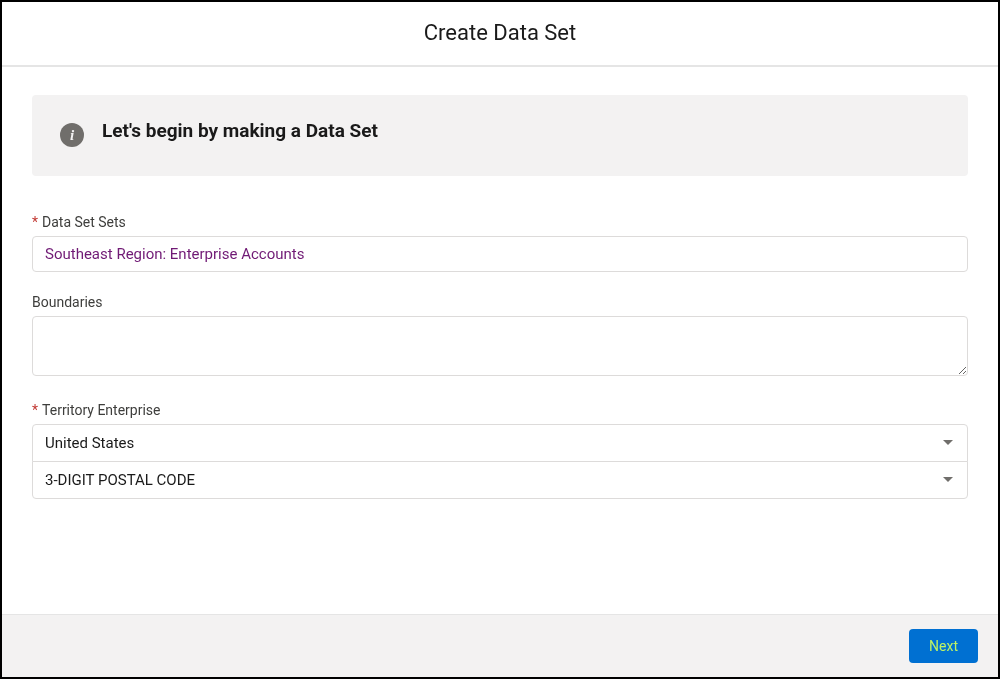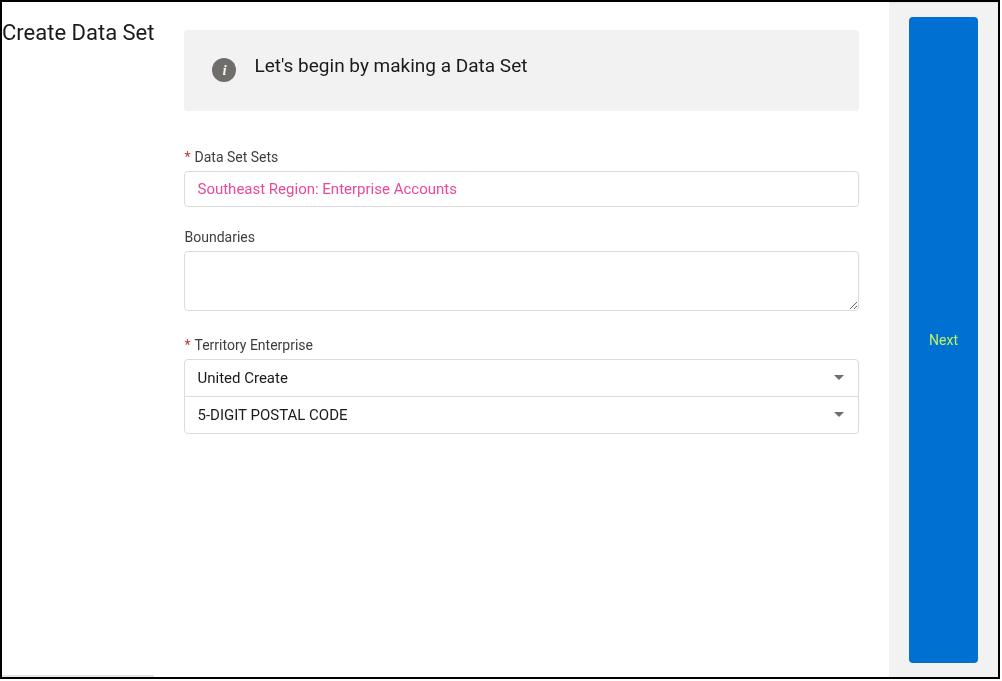--- a/index.html
+++ b/index.html
@@ -12,21 +12,21 @@
       background: #fff;
       width: 1002px;
       height: 681px;
       overflow: hidden;
     }
     .modal {
       width: 1000px;
       height: 679px;
       border: 2px solid #000;
       display: flex;
-      flex-direction: row;
+      flex-direction: column;
       background: #fff;
     }
     .modal-header {
       text-align: center;
       padding: 18px 0 20px 0;
       border-bottom: 2px solid #e5e5e5;
     }
     .modal-title {
       font-size: 22px;
       font-weight: 400;
@@ -61,21 +61,21 @@
     }
     .info-i {
       color: #f3f2f2;
       font-weight: bold;
       font-family: Georgia, serif;
       font-size: 15px;
       font-style: italic;
     }
     .info-heading {
       font-size: 19px;
-      font-weight: 400;
+      font-weight: 700;
       color: #1a1a1a;
       margin-bottom: 6px;
     }
     .info-text {
       font-size: 15px;
       color: #3e3e3c;
       line-height: 1.5;
     }
     .form-group {
       margin-bottom: 22px;
@@ -89,21 +89,21 @@
     .required-star {
       color: #c23934;
       margin-right: 4px;
     }
     .text-input {
       width: 100%;
       border: 1px solid #dddbda;
       border-radius: 4px;
       padding: 8px 12px;
       font-size: 15px;
-      color: #ec4899;
+      color: #701a75;
       background: #fff;
       font-family: inherit;
     }
     .textarea {
       width: 100%;
       border: 1px solid #dddbda;
       border-radius: 4px;
       padding: 8px 12px;
       font-size: 15px;
       color: #1a1a1a;
@@ -197,29 +197,29 @@
     <div class="form-group">
       <label class="form-label">Boundaries</label>
       <textarea class="textarea" style=""></textarea>
     </div>
 
     <div class="form-group">
       <label class="form-label">
         <span class="required-star">*</span><span>Territory Enterprise</span>
       </label>
       <div class="select-wrap">
-        <button type="button" class="select-input">United Create</button>
+        <button type="button" class="select-input">United States</button>
         <span class="chevron">
           <svg width="12" height="8" viewBox="0 0 12 8">
               <path d="M1 1 L6 6 L11 1 Z" fill="#706e6b"></path>
             </svg>
         </span>
       </div>
       <div class="select-wrap">
-        <button type="button" class="select-input">5-DIGIT POSTAL CODE</button>
+        <button type="button" class="select-input">3-DIGIT POSTAL CODE</button>
         <span class="chevron">
           <svg width="12" height="8" viewBox="0 0 12 8">
               <path d="M1 1 L6 6 L11 1 Z" fill="#706e6b"></path>
             </svg>
         </span>
       </div>
     </div>
 
   </div>
 

